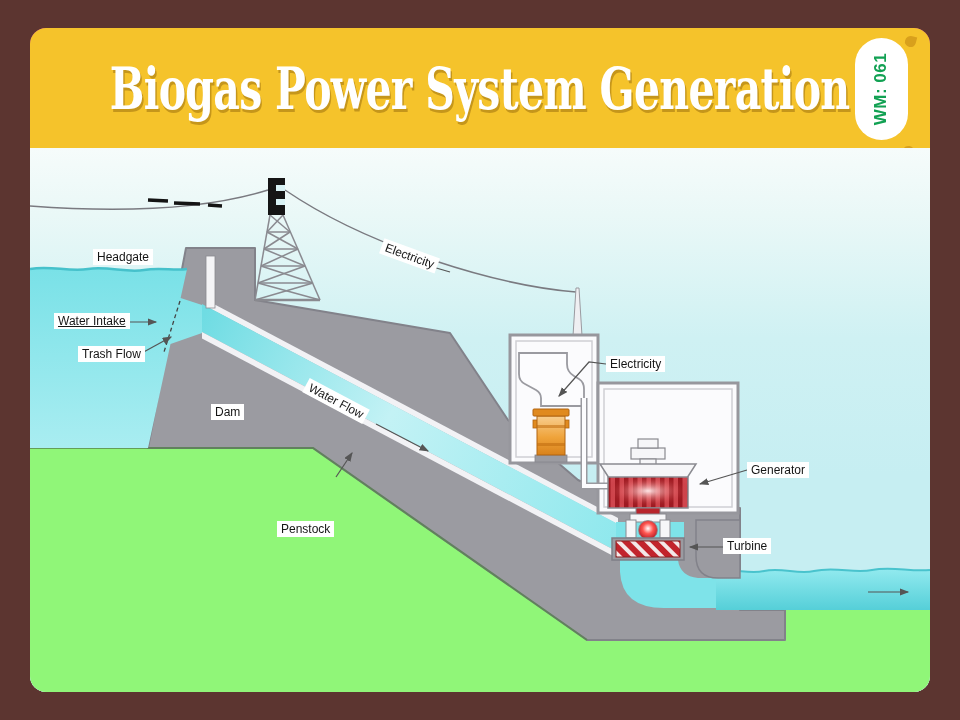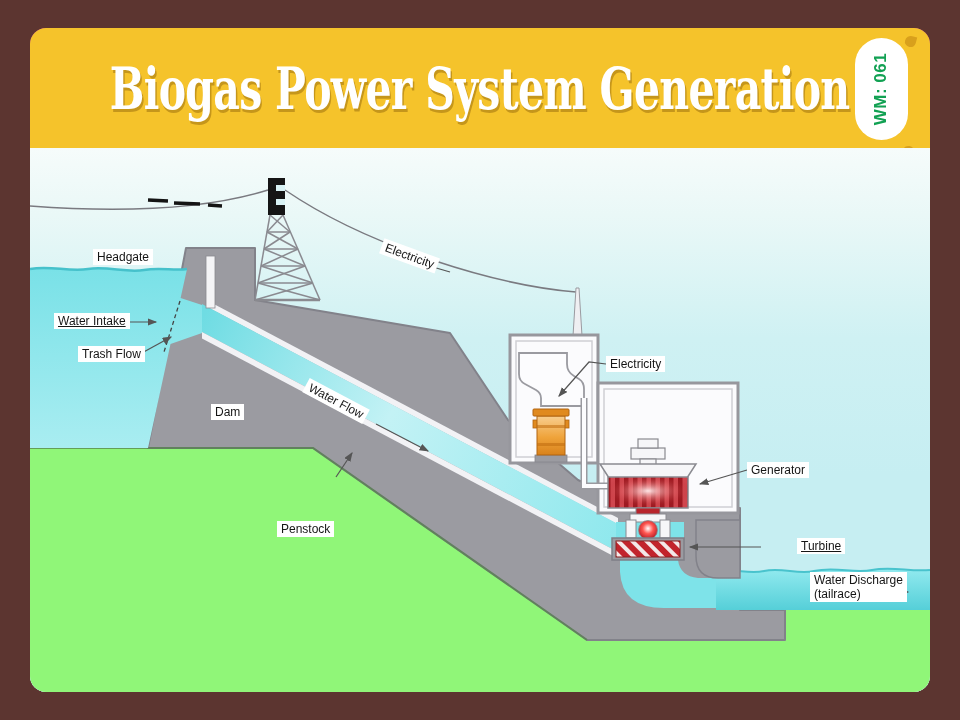--- a/index.html
+++ b/index.html
@@ -200,19 +200,15 @@
 
     <div class="lbl" style="left:63px;top:101px;">Headgate</div>
     <div class="lbl" style="left:24px;top:165px;text-decoration:underline;">Water Intake</div>
     <div class="lbl" style="left:48px;top:198px;">Trash Flow</div>
     <div class="lbl" style="left:181px;top:256px;">Dam</div>
     <div class="lbl rot28" style="left:272px;top:245px;">Water Flow</div>
     <div class="lbl" style="left:247px;top:325px;margin-top:48px;">Penstock</div>
     <div class="lbl rot20" style="left:350px;top:100px;">Electricity</div>
     <div class="lbl" style="left:576px;top:208px;">Electricity</div>
     <div class="lbl" style="left:717px;top:314px;text-align:center;">Generator</div>
-    <div class="lbl" style="left:767px;top:390px;text-decoration:underline;">Turbine</div>
-    <div class="lbl lbl2" style="left:780px;top:424px;">
-      <span>Water Discharge</span>
-      <span>(tailrace)</span>
-    </div>
+    <div class="lbl" style="left:693px;top:390px;">Turbine</div>
   </div>
 </div>
 
 </body></html>

